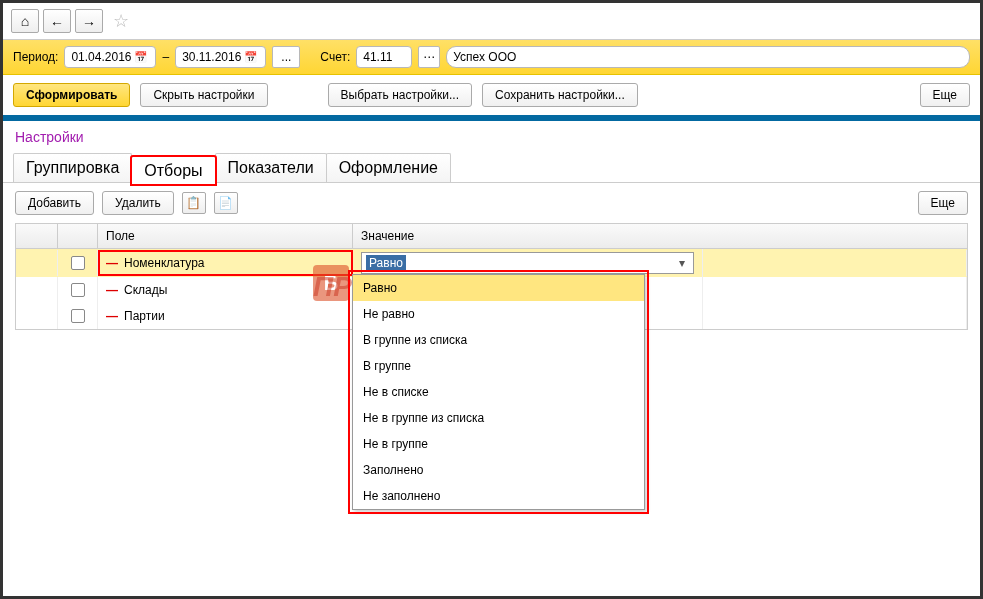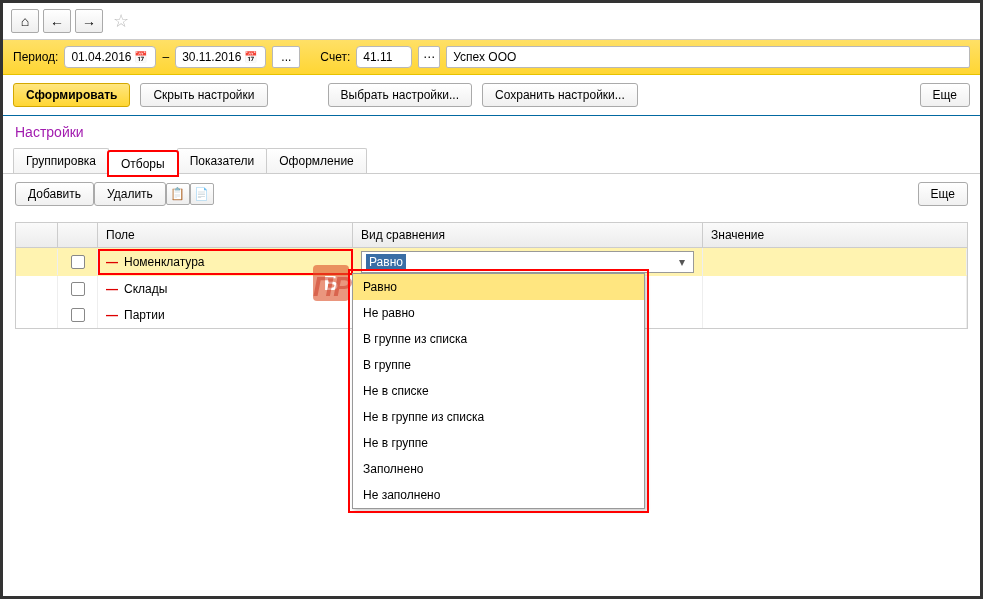--- a/index.html
+++ b/index.html
@@ -6,33 +6,33 @@
 body { background: #fff; font-size: 12px; }
 .app { width: 983px; height: 599px; border: 3px solid #333; position: relative; background: #fff; overflow: hidden; }
 .topbar { display: flex; align-items: center; padding: 6px 8px; gap: 4px; border-bottom: 1px solid #ccc; }
 .icon-btn { width: 28px; height: 24px; border: 1px solid #aaa; background: linear-gradient(#fff,#eee); border-radius: 2px; display: flex; align-items: center; justify-content: center; cursor: pointer; font-size: 14px; }
 .title { font-size: 18px; margin-left: 8px; }
 .star { color: #bbb; font-size: 18px; margin-left: 6px; margin-right: 4px; }
 .yellow-bar { background: linear-gradient(#ffe066,#ffd633); padding: 6px 10px; display: flex; align-items: center; gap: 6px; font-size: 12px; border-bottom: 1px solid #e6c200; }
 .field { background: #fff; border: 1px solid #b8b8b8; padding: 3px 6px; height: 22px; display: flex; align-items: center; border-radius: 4px; }
 .cal-icon { width: 16px; height: 16px; display: inline-flex; align-items: center; justify-content: center; color: #888; font-size: 11px; margin-left: 2px; }
 .dots-btn { background: #fff; border: 1px solid #b8b8b8; padding: 3px 8px; height: 22px; border-radius: 2px; cursor: pointer; }
-.org-field { flex: 1; background: #fff; border: 1px solid #b8b8b8; padding: 3px 6px; height: 22px; border-radius: 2px; }
-.action-bar { padding: 8px 10px; display: flex; gap: 10px; border-bottom: 1px solid #0369a1; align-items: center; }
+.org-field { flex: 1; background: #fff; border: 1px solid #b8b8b8; padding: 3px 6px; height: 22px; border-radius: 10px; }
+.action-bar { padding: 8px 10px; display: flex; gap: 10px; border-bottom: 6px solid #0369a1; align-items: center; }
 .btn { background: linear-gradient(#fff,#f0f0f0); border: 1px solid #aaa; padding: 4px 12px; border-radius: 3px; cursor: pointer; font-size: 12px; height: 24px; display: flex; align-items: center; }
 .btn-primary { background: linear-gradient(#ffe680,#ffd633); border: 1px solid #d4a800; font-weight: bold; }
 .spacer { flex: 1; }
 .settings-title { color: #a21caf; font-size: 14px; padding: 8px 12px; }
 .tabs { display: flex; border-bottom: 1px solid #ccc; padding-left: 10px; }
-.tab { padding: 5px 12px; border: 1px solid #ccc; border-bottom: none; background: linear-gradient(#fff,#f4f4f4); margin-right: -1px; cursor: pointer; font-size: 12px; border-radius: 2px 2px 0 0; }
+.tab { padding: 5px 12px; border: 1px solid #ccc; border-bottom: none; background: linear-gradient(#fff,#f4f4f4); margin-right: -1px; cursor: pointer; font-size: 16px; border-radius: 2px 2px 0 0; }
 .tab.active { background: #fff; position: relative; top: 3px; }
 .tab.highlighted { outline: 2px solid red; outline-offset: -1px; }
-.toolbar2 { padding: 8px 12px; display: flex; gap: 0; align-items: center; }
+.toolbar2 { padding: 8px 12px; display: flex; gap: 8px; align-items: center; }
 .small-icon-btn { width: 24px; height: 22px; border: 1px solid #aaa; background: linear-gradient(#fff,#eee); border-radius: 2px; cursor: pointer; display: flex; align-items: center; justify-content: center; }
-.grid { margin: 8px 12px; position: relative; }
+.grid { margin: 0 12px; position: relative; }
 .grid-header { display: flex; background: linear-gradient(#fafafa,#ececec); border: 1px solid #ccc; }
 .gh { padding: 5px 8px; border-right: 1px solid #ccc; font-size: 12px; }
 .gh1 { width: 42px; } .gh2 { width: 40px; } .gh3 { flex: 0 0 255px; } .gh4 { flex: 0 0 350px; } .gh5 { flex: 1; border-right: none; }
 .grid-body { border: 1px solid #ccc; border-top: none; }
 .grow { display: flex; align-items: center; min-height: 26px; }
 .gc { padding: 3px 8px; border-right: 1px solid #eee; font-size: 12px; display: flex; align-items: center; min-height: 26px; }
 .gc1 { width: 42px; } .gc2 { width: 40px; justify-content: center; } .gc3 { flex: 0 0 255px; } .gc4 { flex: 0 0 350px; position: relative; } .gc5 { flex: 1; }
 .grow.selected { background: #fff3b0; }
 .grow.selected .gc3 { outline: 2px solid red; outline-offset: -2px; }
 .checkbox { width: 14px; height: 14px; border: 1px solid #888; background: #fff; border-radius: 2px; }
@@ -104,21 +104,20 @@
     <div class="small-icon-btn">📄</div>
     <div class="spacer"></div>
     <div class="btn">Еще</div>
   </div>
 
   <div class="grid">
     <div class="grid-header">
       <div class="gh gh1"></div>
       <div class="gh gh2"></div>
       <div class="gh gh3">Поле</div>
-      <div class="gh gh4">Вид сравнения</div>
       <div class="gh gh5">Значение</div>
     </div>
     <div class="grid-body">
       <div class="grow selected">
         <div class="gc gc1"></div>
         <div class="gc gc2">
             <div class="checkbox"></div>
           </div>
         <div class="gc gc3">
             <span class="minus">—</span>

